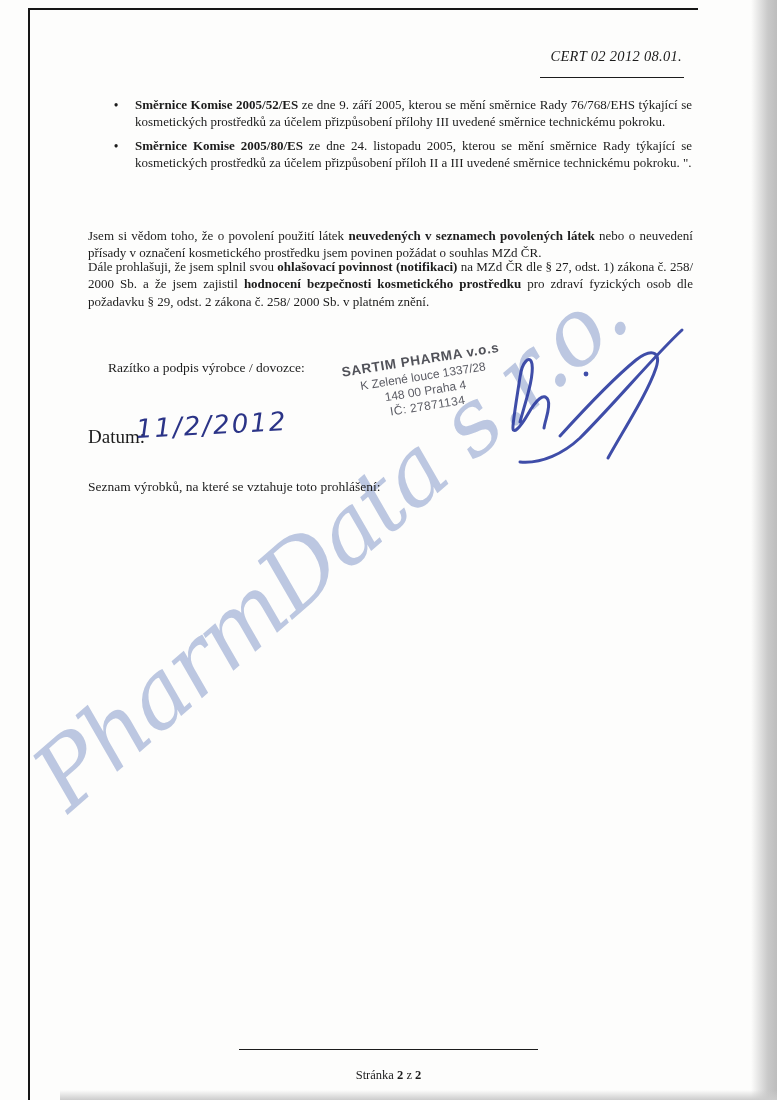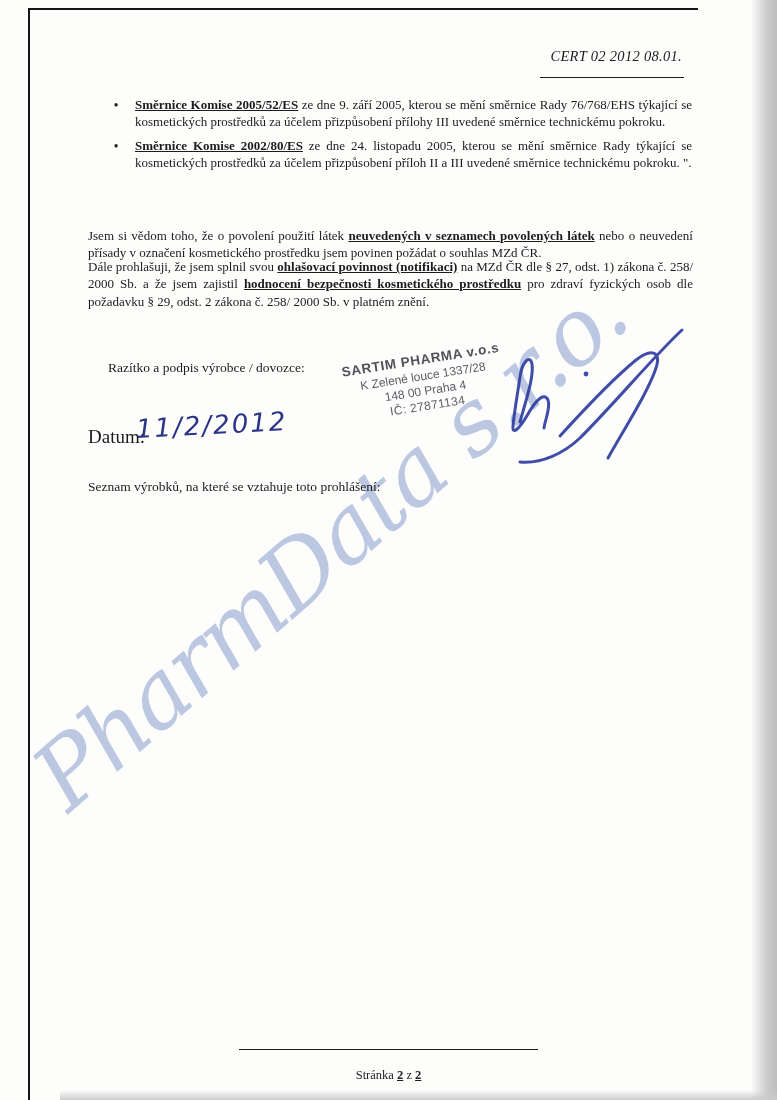--- a/index.html
+++ b/index.html
@@ -21,21 +21,21 @@
   
   .header { position:absolute; top:48px; left:0; width:684px; text-align:right;
             font-style:italic; font-size:14.5px; letter-spacing:0.3px; }
   .header-inner { display:inline-block; border-bottom:1.6px solid #1c1c1c; padding:0 2px 12px 10px; }
 
   
   .bullets { position:absolute; top:96px; left:114px; width:578px; font-size:13px; line-height:17.3px; }
   .bullet { display:flex; margin-bottom:6px; }
   .bullet-marker { width:21px; flex:none; font-weight:bold; font-size:12px; padding-top:1px; }
   .bullet-text { flex:1; text-align:justify; }
-  .b { font-weight:bold;text-decoration:underline; }
+  .b { font-weight:bold; }
 
   
   .para { position:absolute; left:88px; width:605px; font-size:13px; line-height:17.3px; text-align:justify; }
   .para-1 { top:227px; }
   .para-2 { top:258px; }
 
   
   .razitko-label { position:absolute; top:360px; left:88px; font-size:13.5px;margin-left:20px; }
   .stamp { position:absolute; left:318px; top:352px; width:212px; transform:rotate(-9deg);
            text-align:center; font-family:"Liberation Sans", sans-serif; color:#4d4e57; opacity:0.92; }
@@ -84,21 +84,21 @@
       <span class="header-inner">CERT 02 2012 08.01.</span>
     </div>
 
     <div class="bullets">
       <div class="bullet">
         <span class="bullet-marker">•</span>
         <span class="bullet-text"><span class="b">Směrnice Komise 2005/52/ES</span><span> ze dne 9. září 2005, kterou se mění směrnice Rady 76/768/EHS týkající se kosmetických prostředků za účelem přizpůsobení přílohy III uvedené směrnice technickému pokroku.</span></span>
       </div>
       <div class="bullet">
         <span class="bullet-marker">•</span>
-        <span class="bullet-text"><span class="b">Směrnice Komise 2002/80/ES</span><span> ze dne 24. listopadu 2005, kterou se mění směrnice Rady týkající se kosmetických prostředků za účelem přizpůsobení příloh II a III uvedené směrnice technickému pokroku. ".</span></span>
+        <span class="bullet-text"><span class="b">Směrnice Komise 2005/80/ES</span><span> ze dne 24. listopadu 2005, kterou se mění směrnice Rady týkající se kosmetických prostředků za účelem přizpůsobení příloh II a III uvedené směrnice technickému pokroku. ".</span></span>
       </div>
     </div>
 
     <div class="para para-1"><span>Jsem si vědom toho, že o povolení použití látek </span><span class="b">neuvedených v seznamech povolených látek</span><span> nebo o neuvedení přísady v označení kosmetického prostředku jsem povinen požádat o souhlas MZd ČR.</span></div>
 
     <div class="para para-2"><span>Dále prohlašuji, že jsem splnil svou </span><span class="b">ohlašovací povinnost (notifikaci)</span><span> na MZd ČR dle § 27, odst. 1) zákona č. 258/ 2000 Sb. a že jsem zajistil </span><span class="b">hodnocení bezpečnosti kosmetického prostředku</span><span> pro zdraví fyzických osob dle požadavku § 29, odst. 2 zákona č. 258/ 2000 Sb. v platném znění.</span></div>
 
     <div class="razitko-label">Razítko a podpis výrobce / dovozce:</div>
 
     <div class="stamp">

